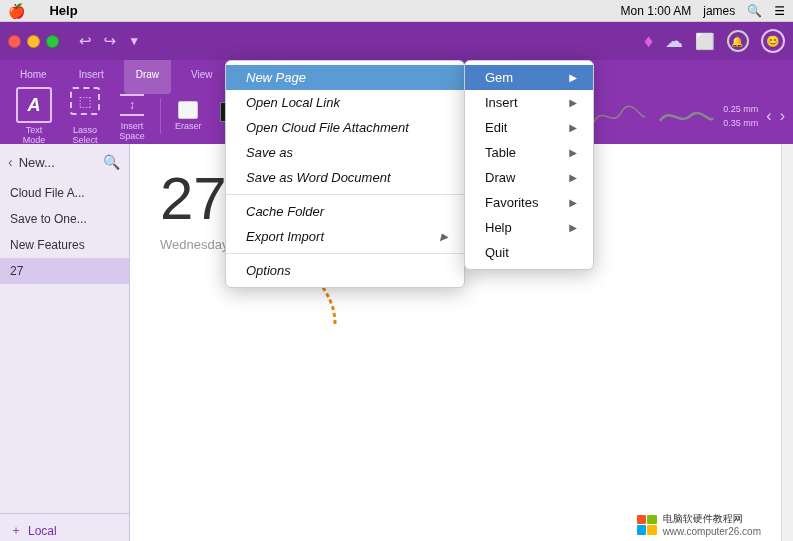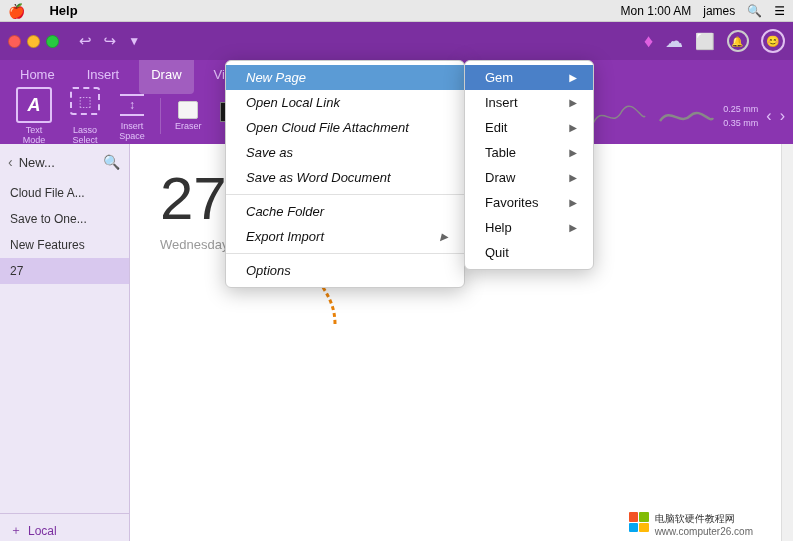--- a/index.html
+++ b/index.html
@@ -35,21 +35,21 @@
     .traffic-lights { display: flex; gap: 6px; margin-right: 12px; }
     .traffic-light { width: 13px; height: 13px; border-radius: 50%; border: 1px solid rgba(0,0,0,0.2); }
     .traffic-light.red { background: #ff5f57; }
     .traffic-light.yellow { background: #febc2e; }
     .traffic-light.green { background: #28c840; }
     .title-bar-icons { display: flex; align-items: center; gap: 12px; margin-left: 8px; }
     .title-bar-right { margin-left: auto; display: flex; align-items: center; gap: 12px; }
     .toolbar-tab {
       padding: 20px 12px;
       color: #e0c0f8;
-      font-size: 13px;
+      font-size: 10px;
       cursor: pointer;
       border-radius: 4px;
       height: 28px;
       display: flex;
       align-items: center;
     }
     .toolbar-tab.active {
       background: rgba(255,255,255,0.2);
       color: white;
       font-weight: 500;
@@ -173,22 +173,23 @@
       border-radius: 6px;
       box-shadow: 0 4px 20px rgba(0,0,0,0.25);
       z-index: 700;
       padding: 4px 0;
       font-size: 13px;
     }
 
     .watermark {
       position: absolute;
       bottom: 10px;
-      right: 28px;
-      display: flex;
+      right: 20px;
+      display: flex;
+      align-items: center;
       gap: 6px;
       font-size: 10px;
       color: #333;
     }
     .windows-logo {
       width: 20px;
       height: 20px;
       display: grid;
       grid-template-columns: 1fr 1fr;
       grid-template-rows: 1fr 1fr;

